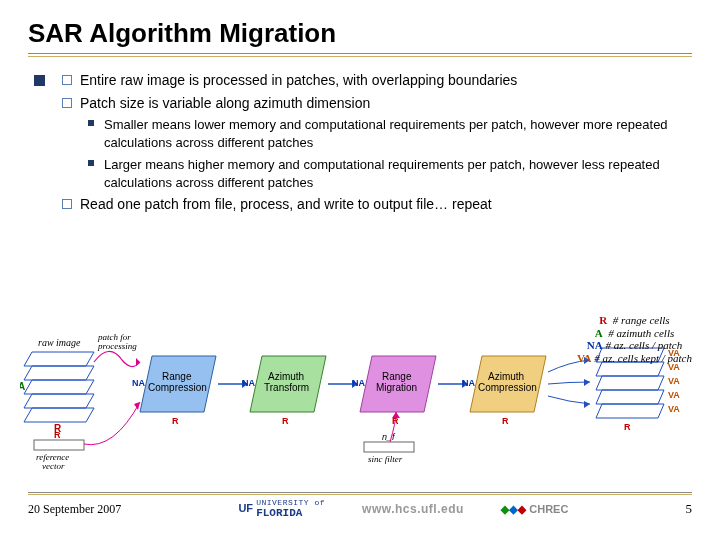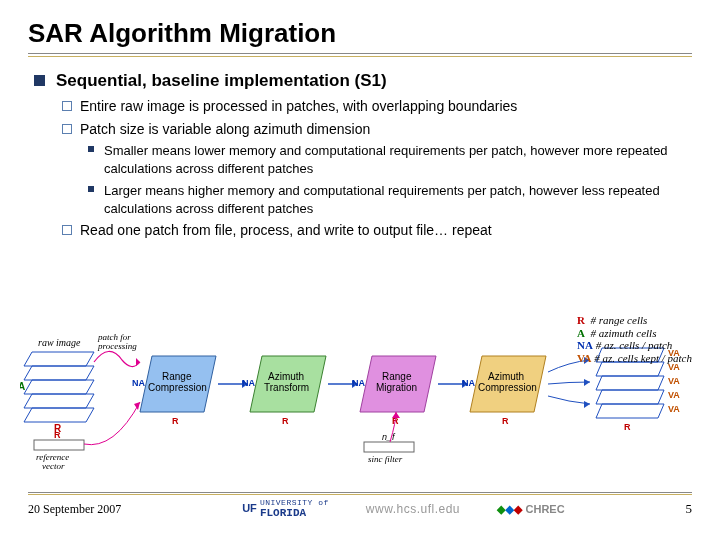--- a/index.html
+++ b/index.html
@@ -100,20 +100,21 @@
   .lvl3-text {
     font-size: 13px;
     line-height: 1.25;
   }
   .diagram-zone {
     position: absolute;
     left: 20px;
     right: 28px;
     top: 332px;
     height: 142px;
+    text-align: center;
   }
   .diag-svg {
     width: 100%;
     height: 100%;
   }
   .legend {
     position: absolute;
     right: 0;
     top: -18px;
     font-family: "Times New Roman", serif;
@@ -153,42 +154,41 @@
     text-align: right;
   }
   .foot-logos {
     display: flex;
     gap: 37px;
     align-items: center;
     font-size: 11px;
   }
   .uf { color: #1a3a8a; font-weight: bold; }
   .uf small { font-size: 8px; font-weight: normal; display:block; line-height:1; letter-spacing:0.5px;}
-  .hcs { color: #999; font-weight: normal; letter-spacing: 0.5px; font-size: 12px;}
+  .hcs { color: #999; font-weight: bold; letter-spacing: 0.5px; font-size: 12px;}
   .chrec { color: #888; font-weight: bold; }
   .chrec .c3 { color: #c00000; }
   .chrec .c2 { color: #0066cc; }
   .chrec .c1 { color: #109010; }
   .pagenum {
     font-family: "Times New Roman", serif;
     font-size: 13px;
   }
 </style>
 </head>
 <body>
 
 <div class="slide">
 
   <div class="title">SAR Algorithm Migration</div>
   <div class="title-rule"></div>
   <div class="title-rule2"></div>
 
   <ul class="lvl1">
     <li>
-      <span class="lvl1-text">Sequential, baseline implementation (S1)</span>
       <ul class="lvl2">
         <li>
           <span class="lvl2-text">Entire raw image is processed in patches, with overlapping boundaries</span>
         </li>
         <li>
           <span class="lvl2-text">Patch size is variable along azimuth dimension</span>
           <ul class="lvl3">
             <li><span class="lvl3-text">Smaller means lower memory and computational requirements per patch, however more repeated calculations across different patches</span></li>
             <li><span class="lvl3-text">Larger means higher memory and computational requirements per patch, however less repeated calculations across different patches</span></li>
           </ul>

